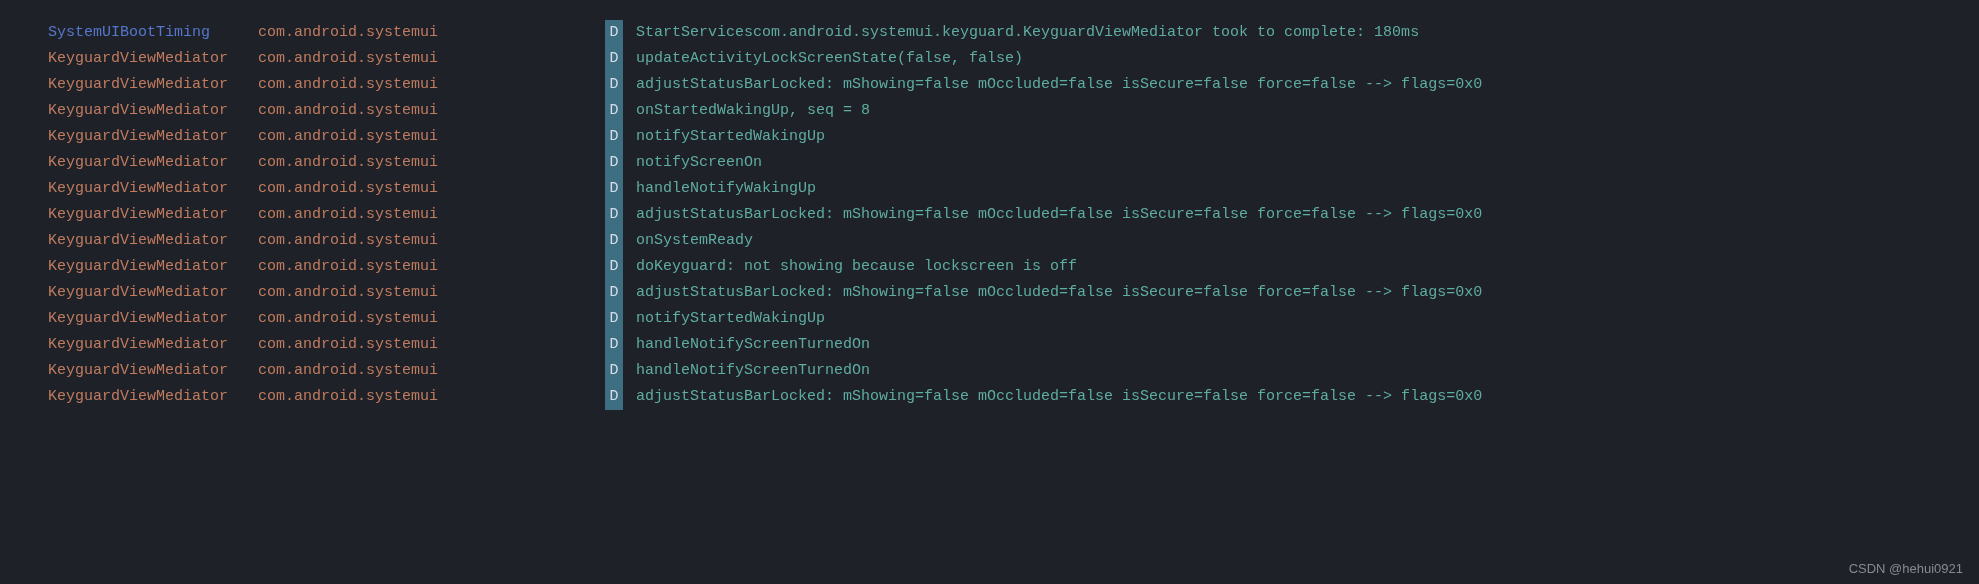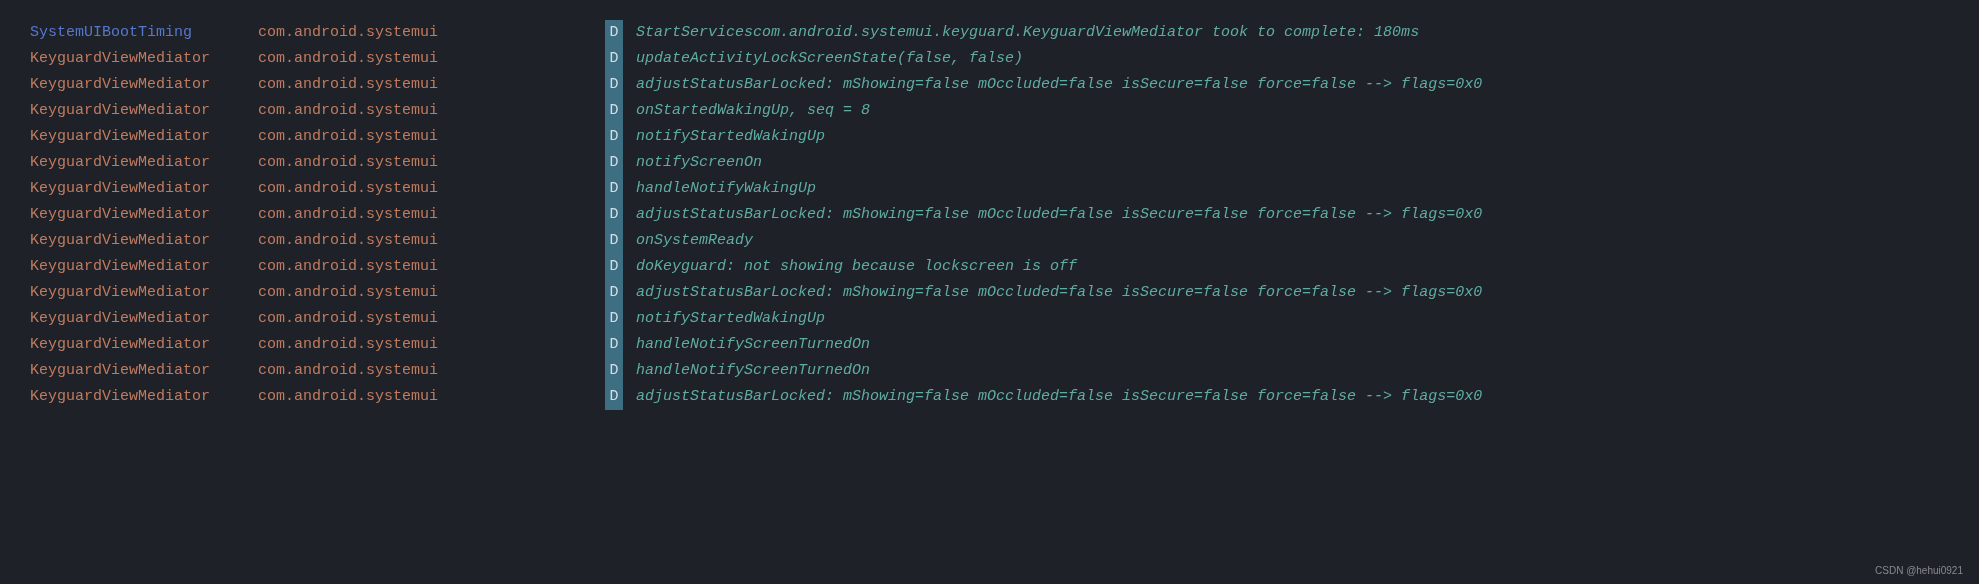--- a/index.html
+++ b/index.html
@@ -20,21 +20,21 @@
     .log-table {
       width: 100%;
       border-collapse: collapse;
     }
     .log-row {
       height: 26px;
       line-height: 26px;
       white-space: nowrap;
     }
     .col-tag {
-      padding-left: 30px;
+      padding-left: 48px;
       width: 258px;
       color: #c07b5f;
       vertical-align: middle;
     }
     .col-tag.highlight {
       color: #5577cc;
     }
     .col-package {
       width: 346px;
       color: #c07b5f;
@@ -52,28 +52,27 @@
       background-color: #3d6e82;
       width: 18px;
       height: 26px;
       line-height: 26px;
       text-align: center;
     }
     .col-message {
       padding-left: 12px;
       color: #5faca1;
       vertical-align: middle;
-      font-style: italic;
     }
     .watermark {
       position: absolute;
       bottom: 8px;
       right: 16px;
       color: #888a8f;
-      font-size: 10px;
+      font-size: 13px;
       font-family: Arial, sans-serif;
     }
   </style>
 </head>
 <body>
 
 <table class="log-table">
   <tbody>
       <tr class="log-row">
         <td class="col-tag highlight">SystemUIBootTiming</td>

